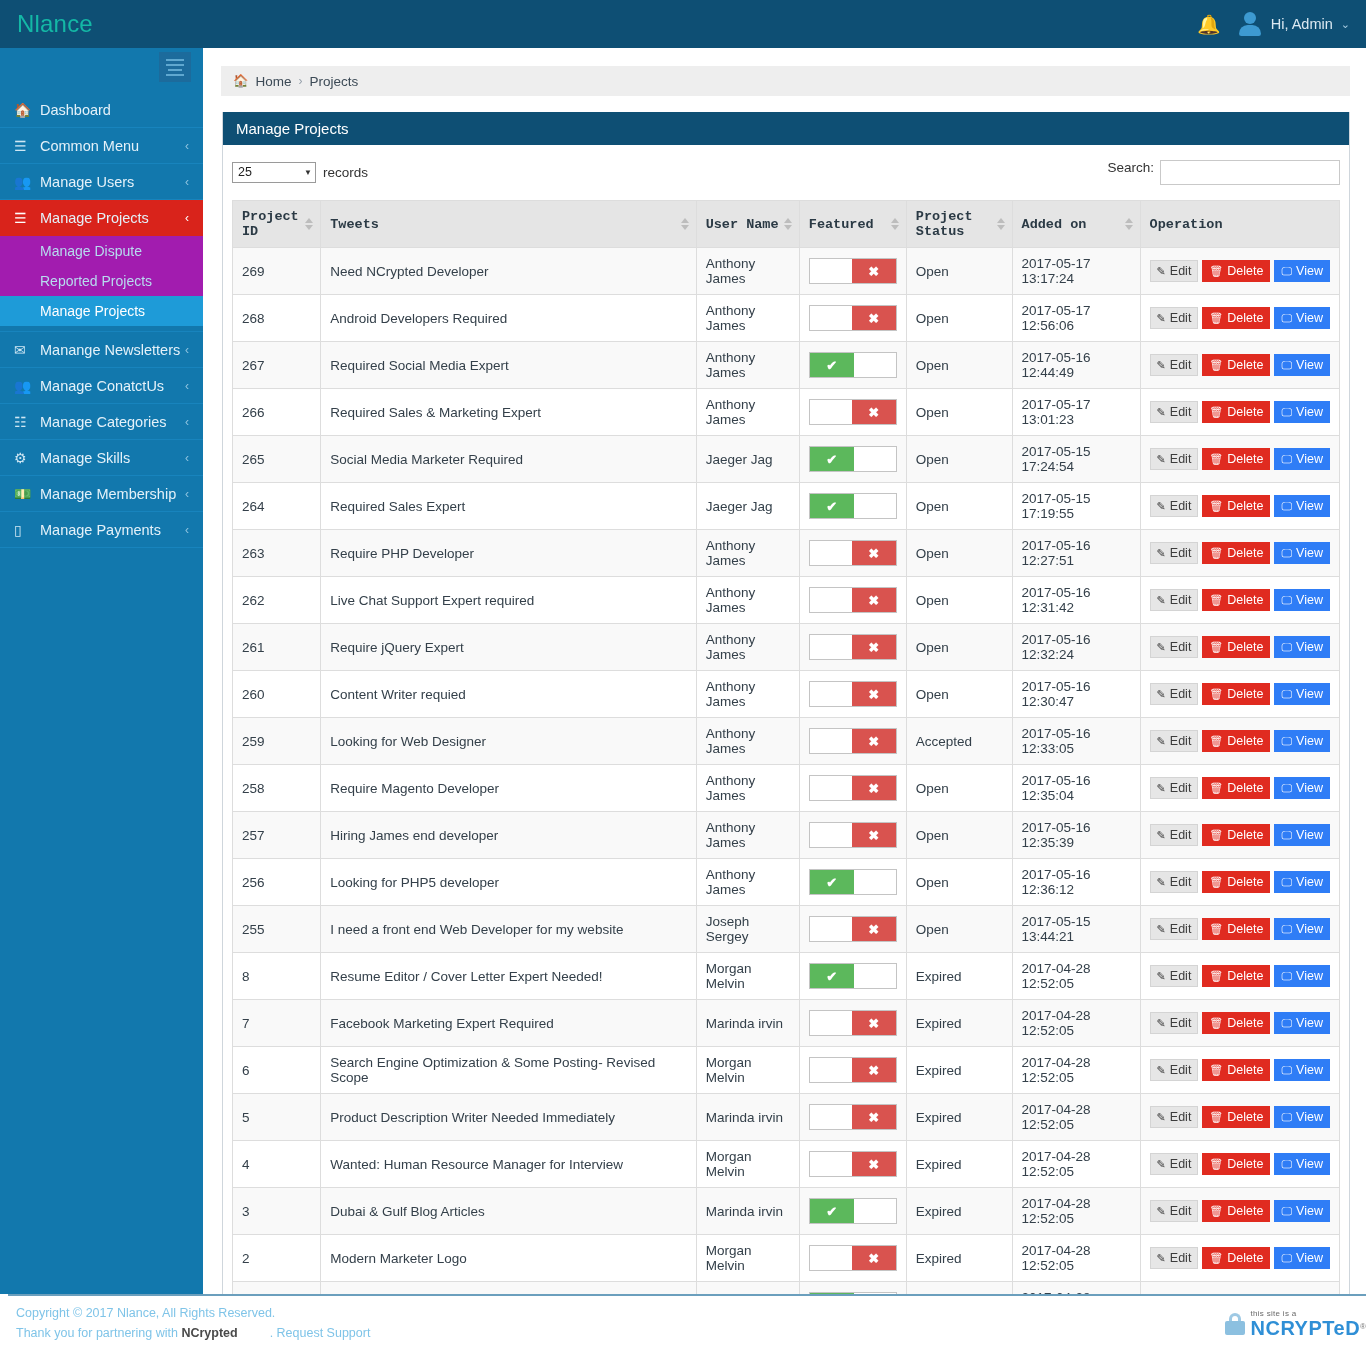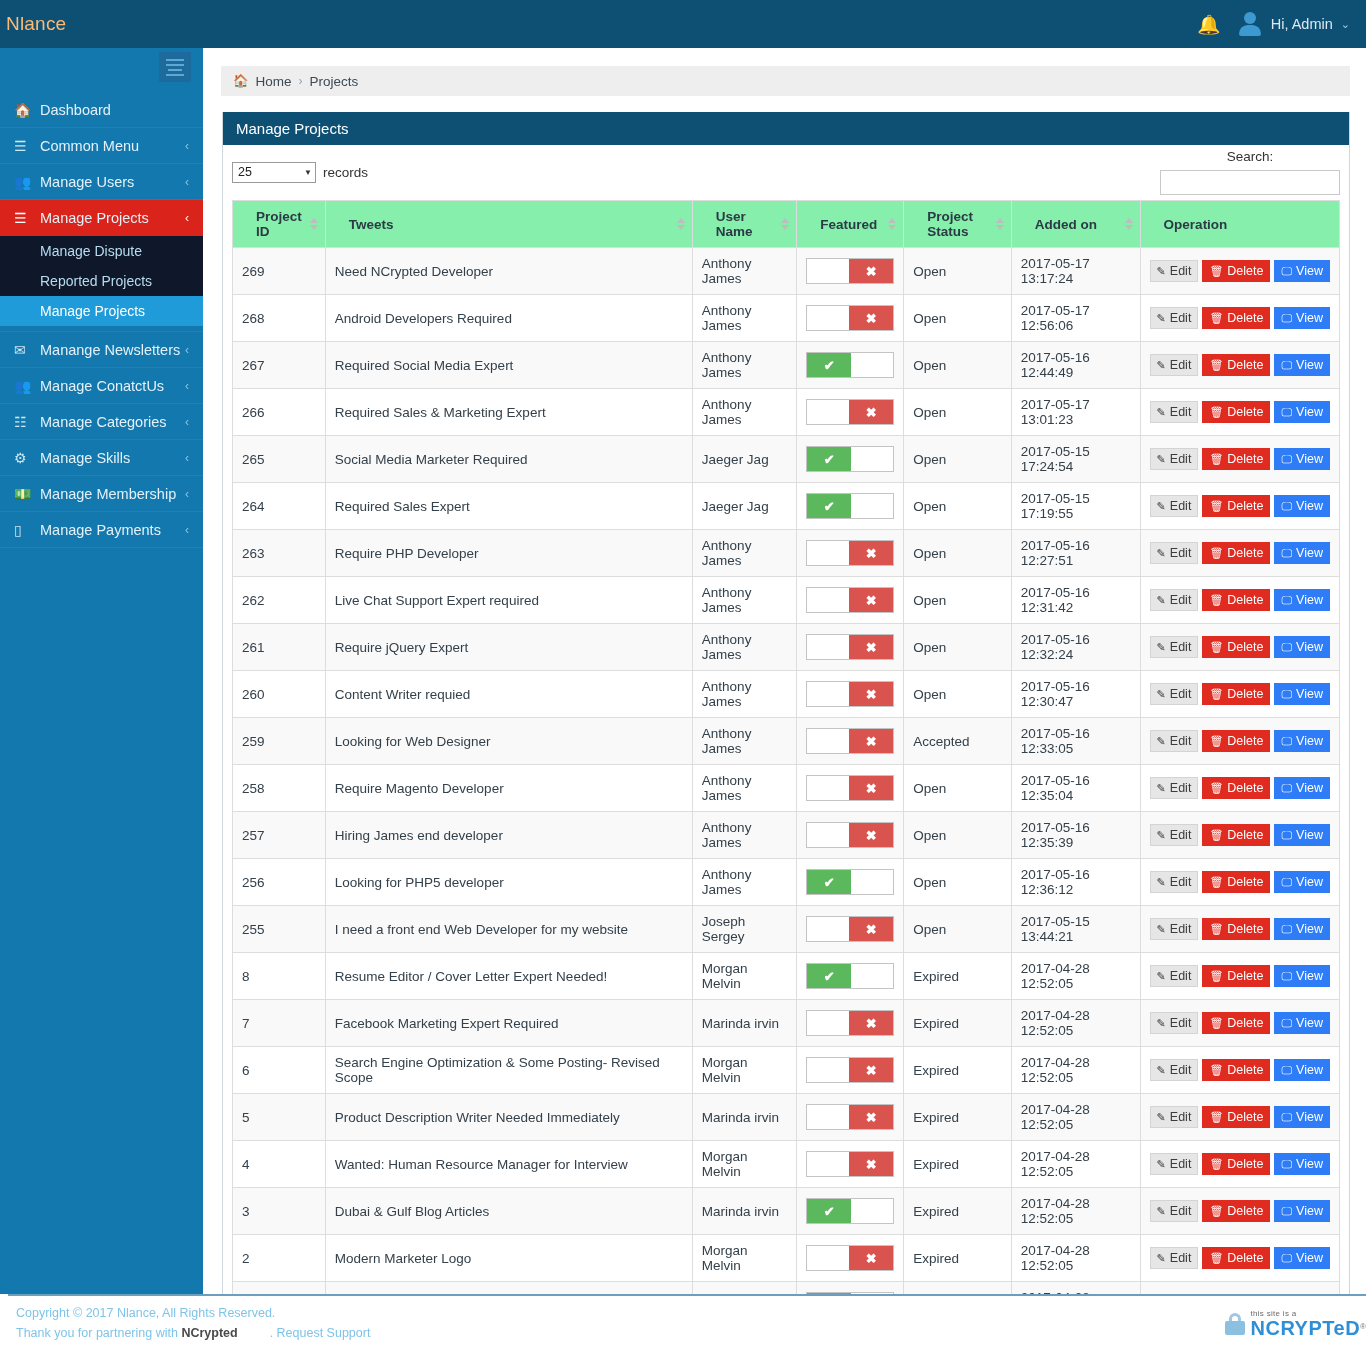--- a/index.html
+++ b/index.html
@@ -13,21 +13,21 @@
   .app { position: relative; width: 1366px; height: 1351px; }
 
   
   .topbar {
     position: absolute; top: 0; left: 0; width: 1366px; height: 48px;
     background: #0e4f74;
     display: flex; align-items: center;
   }
   .brand {
     width: 203px; height: 48px; display: flex; align-items: center;
-    padding-left: 6px; color: #fdba74; font-size: 19px; letter-spacing: .2px;
+    padding-left: 17px; color: #14b8a6; font-size: 24px; letter-spacing: .2px;
   }
   .topbar-right {
     margin-left: auto; display: flex; align-items: center; gap: 16px;
     padding-right: 16px; height: 48px;
   }
   .bell {
     color: #2f82b8; font-size: 19px; line-height: 1; cursor: pointer;
   }
   .userbox {
     display: flex; align-items: center; gap: 8px; color: #dbe9f2; font-size: 14.5px;
@@ -69,21 +69,21 @@
     width: 26px; color: #cfe7f4; font-size: 14px; display:inline-flex;
     align-items:center;
   }
   .nav-item .nlabel { flex: 1; }
   .nav-item .narrow { color: #8fc4e0; font-size: 12px; }
   .nav-item.active { background: #d9231b; border-bottom-color: #d9231b; }
   .nav-item.active .nicon, .nav-item.active .narrow { color: #ffffff; }
 
   .sub-item {
     height: 30px; display: flex; align-items: center; padding-left: 40px;
-    color: #b7dcef; font-size: 14px; cursor: pointer; background: #0f172a;
+    color: #b7dcef; font-size: 14px; cursor: pointer; background: #a21caf;
   }
   .sub-item.sub-active { background: #1e9bd8; color: #ffffff; }
   .sub-spacer { height: 6px; background: #1278ad; border-bottom: 1px solid #1884bd;}
 
   
   .g { display:inline-block; line-height:1; }
 
   
   .main {
     position: absolute; top: 48px; left: 203px;
@@ -111,33 +111,33 @@
 
   .table-controls { display: flex; align-items: center; height: 36px; }
   .len-select {
     display: inline-flex; align-items: center; justify-content: space-between;
     width: 84px; height: 21px; border: 1px solid #9a9a9a; background: #fff;
     font-size: 12.5px; padding: 0 3px 0 5px; color: #222; cursor: pointer;
   }
   .len-select .tri { font-size: 8px; color:#333; }
   .len-label { font-size: 13.5px; color: #333; margin-left: 7px; }
   .search-wrap {
-    margin-left: auto; display: flex; align-items: center; gap: 6px;
-    font-size: 13.5px; color: #333; flex-direction: column;
+    margin-left: auto; display: flex; gap: 6px;
+    font-size: 13.5px; color: #333;
   }
   .search-input {
     width: 180px; height: 25px; border: 1px solid #c9c9c9; background: #fff;
     padding: 0 5px; font-size: 13px; font-family: "Liberation Sans", sans-serif;
   }
 
   table.dt { width: 100%; border-collapse: collapse; margin-top: 10px; }
   table.dt th {
-    border: 1px solid #dddddd; background: #86efac; text-align: left;
+    border: 1px solid #dddddd; background: #e5e5e5; text-align: left;
     font-size: 13.5px; color: #2b3a45; font-weight: bold;
-    padding: 8px 23px; position: relative; height: 36px; cursor: pointer;
+    padding: 8px 9px; position: relative; height: 36px; cursor: pointer; font-family: Liberation Mono, monospace;
   }
   table.dt th .sorter {
     position: absolute; right: 7px; top: 50%; transform: translateY(-50%);
     display: flex; flex-direction: column; gap: 2px;
   }
   table.dt th .sorter b {
     display:block; width:0; height:0; border-left:4px solid transparent;
     border-right:4px solid transparent;
   }
   table.dt th .sorter b.up { border-bottom: 5px solid #bdbdbd; }

